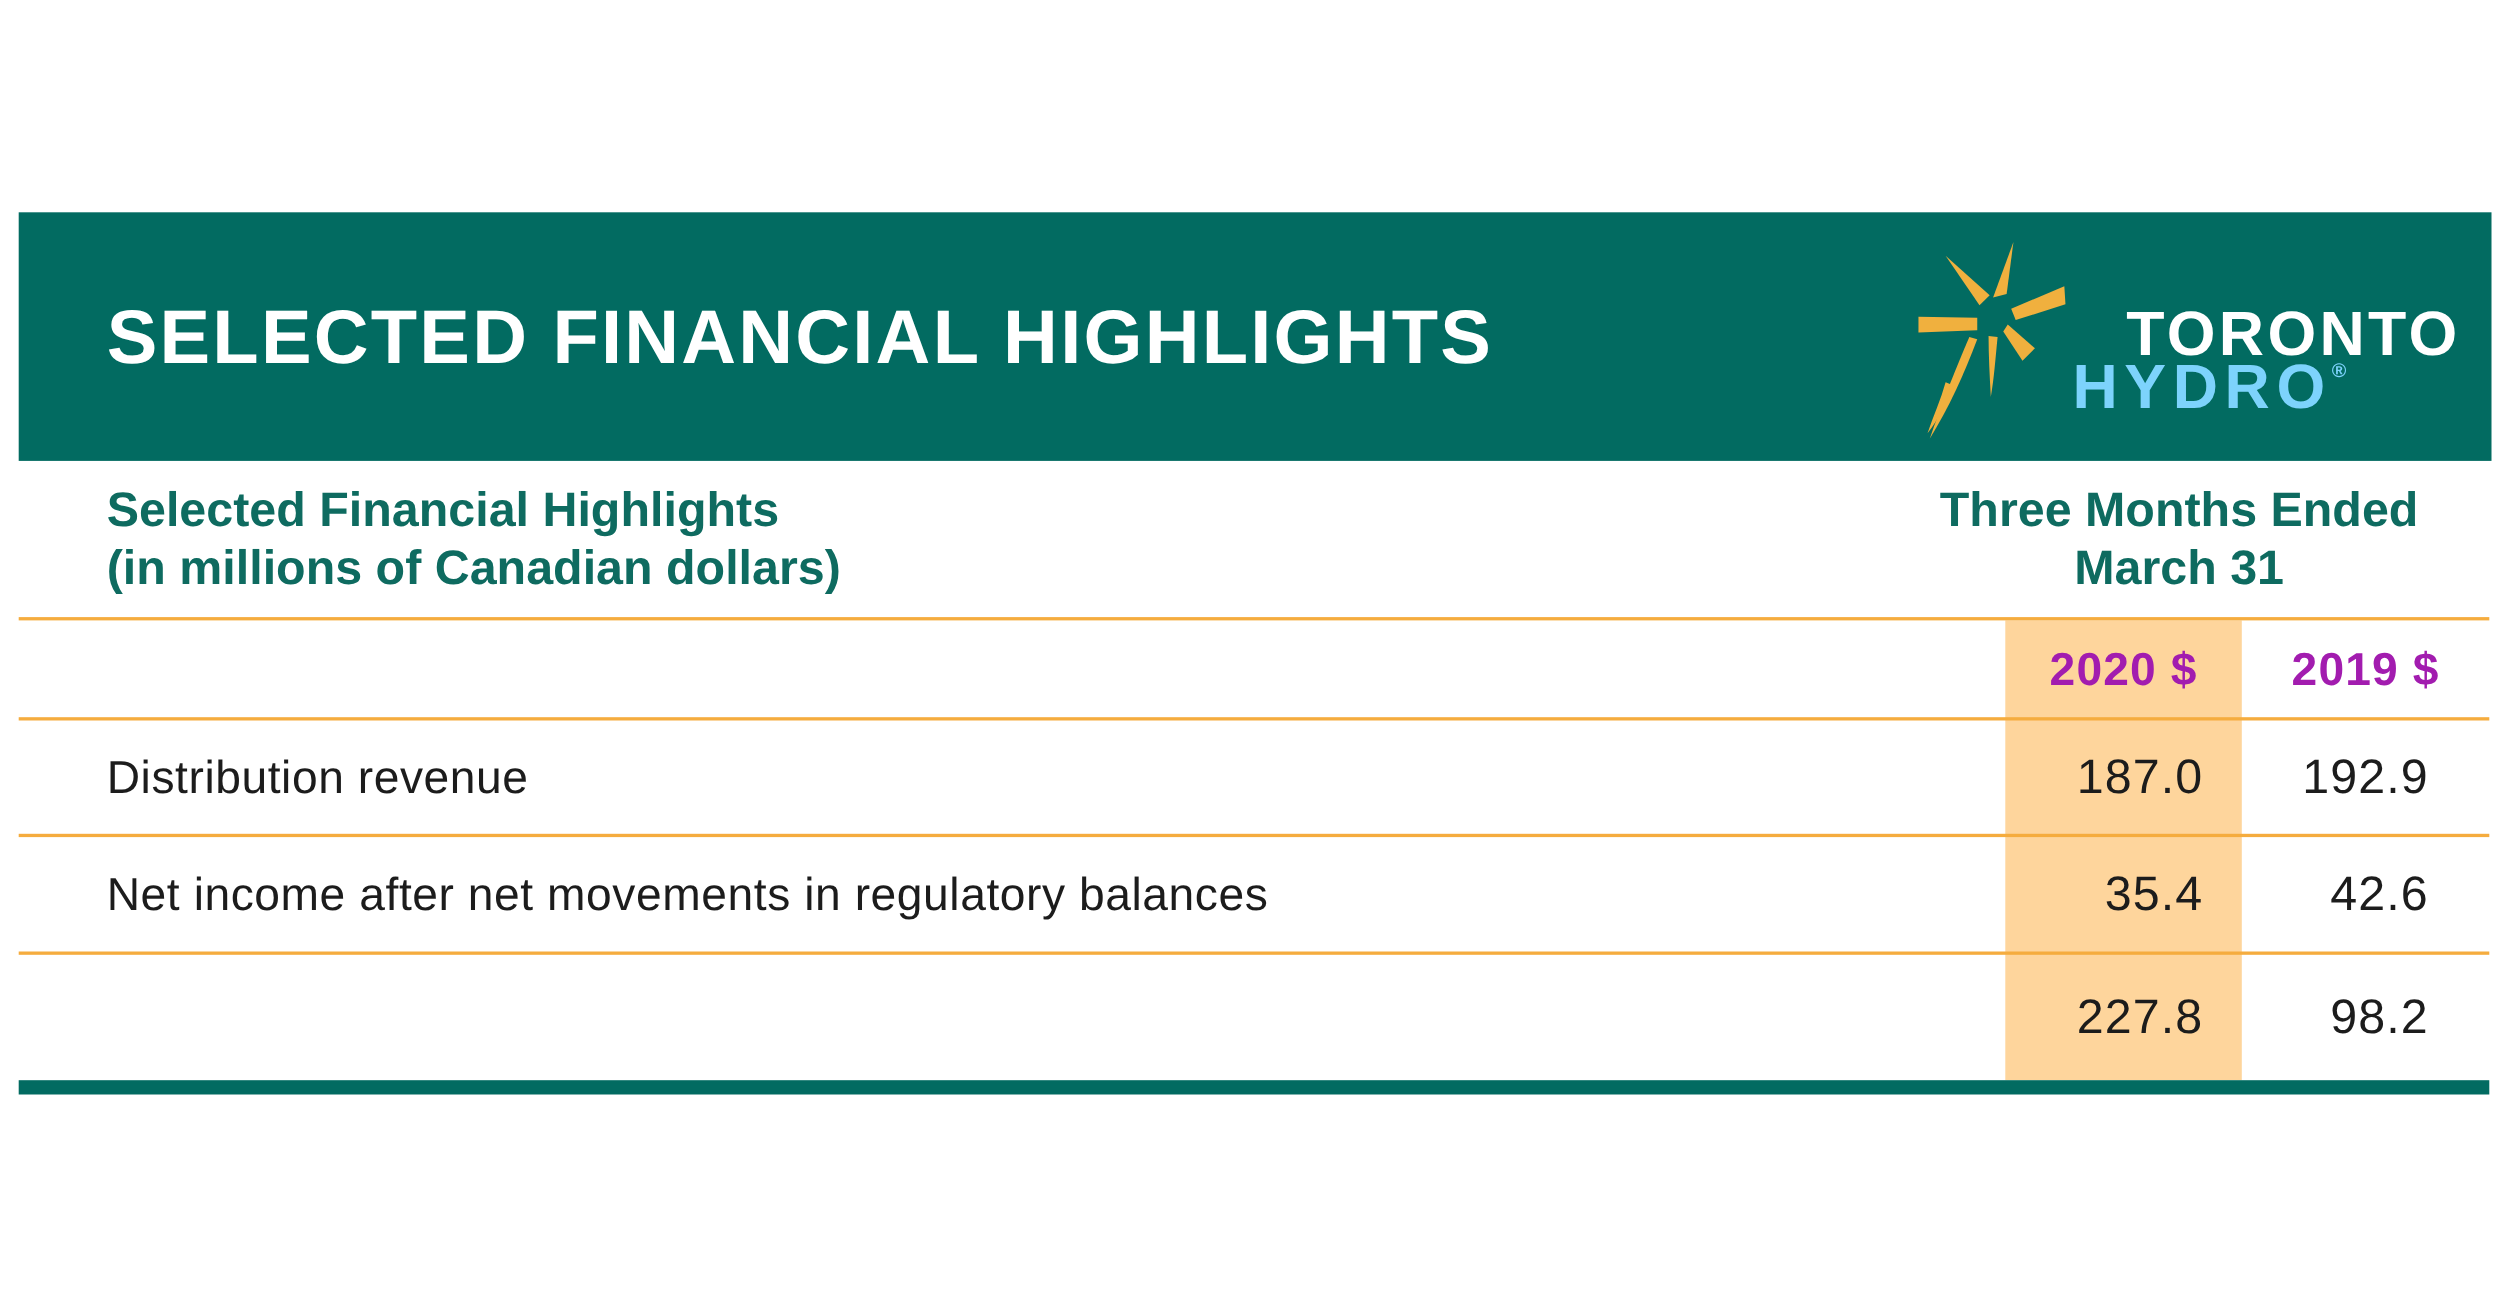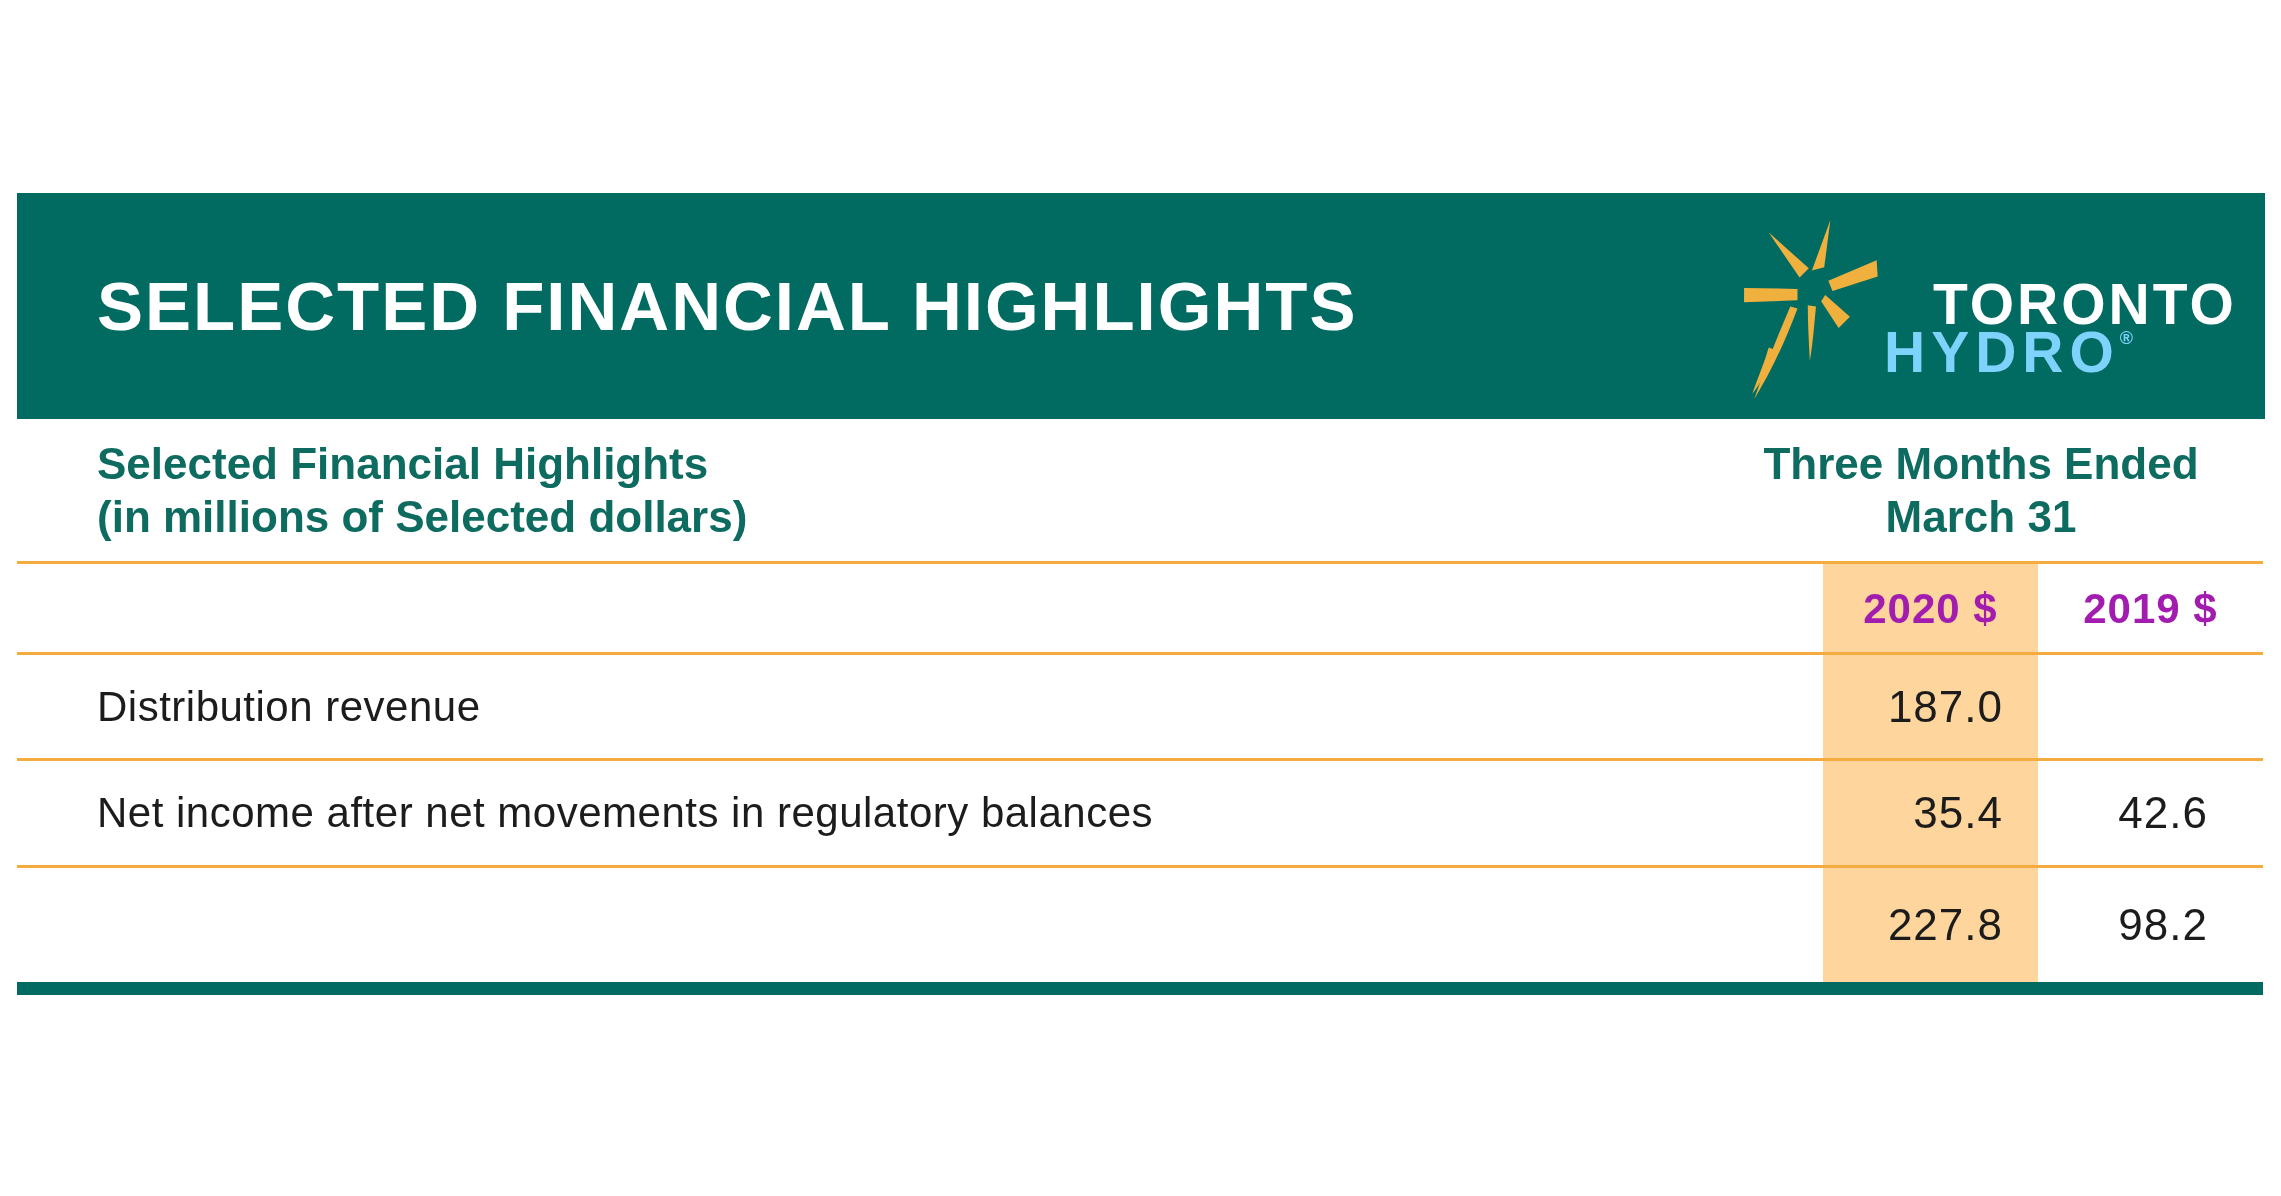--- a/index.html
+++ b/index.html
@@ -93,40 +93,41 @@
         <path d="M29 128 C24 145 18 159 8 171 C13 156 20 141 24 126 Z"></path>
       </g>
     </svg>
     <div class="logo-line1">TORONTO</div>
     <div class="logo-line2"><span>HYDRO</span><span class="logo-reg">®</span></div>
   </div>
 </div>
 
 <div class="subheader-left">
   <div>Selected Financial Highlights</div>
-  <div>(in millions of Selected dollars)</div>
+  <div>(in millions of Canadian dollars)</div>
 </div>
 <div class="subheader-right">
   <div>Three Months Ended</div>
   <div>March 31</div>
 </div>
 
 <div class="col-2020-bg"></div>
 
 <div class="hline hline-1"></div>
 <div class="hline hline-2"></div>
 <div class="hline hline-3"></div>
 <div class="hline hline-4"></div>
 
 <div class="col-header col-header-2020">2020 $</div>
 <div class="col-header col-header-2019">2019 $</div>
 
 <div class="row row-1">
   <div class="row-label">Distribution revenue</div>
   <div class="cell-value cell-2020">187.0</div>
+  <div class="cell-value cell-2019">192.9</div>
 </div>
 
 <div class="row row-2">
   <div class="row-label">Net income after net movements in regulatory balances</div>
   <div class="cell-value cell-2020">35.4</div>
   <div class="cell-value cell-2019">42.6</div>
 </div>
 
 <div class="row row-3">
   <div class="cell-value cell-2020">227.8</div>

